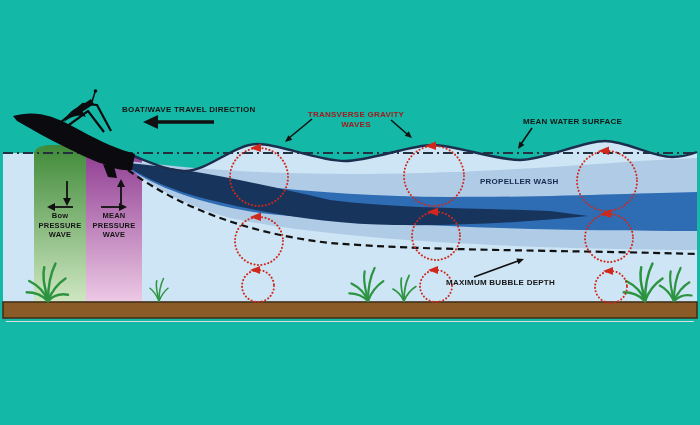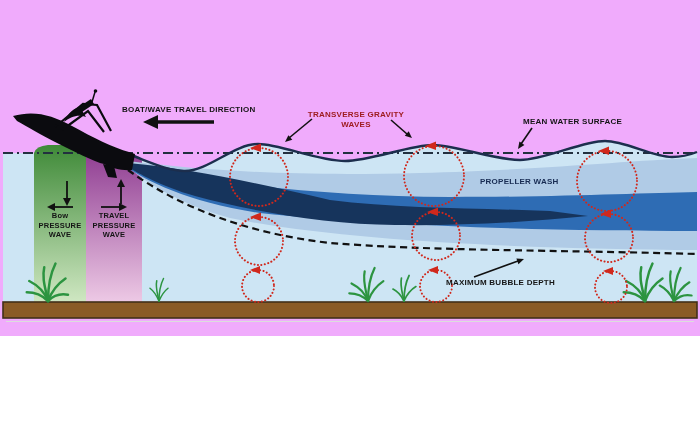--- a/index.html
+++ b/index.html
@@ -1,16 +1,16 @@
 <!DOCTYPE html>
 <html><head>
 <meta charset="utf-8">
 <style>
   html,body{margin:0;padding:0;background:#ffffff;}
-  .stage{position:relative;width:700px;height:336px;background:#f0abfc;overflow:hidden;
+  .stage{position:relative;width:700px;height:425px;background:#14b8a6;overflow:hidden;
          font-family:"Liberation Sans",sans-serif;}
   .stage svg{position:absolute;left:0;top:0;}
   .lbl{position:absolute;font:700 8px/9.5px "Liberation Sans",sans-serif;
        letter-spacing:.25px;color:#151515;white-space:nowrap;}
   .lbl.center{transform:translateX(-50%);text-align:center;}
   .lbl.red{color:#9e1c20;}
   .lbl.navy{color:#172b52;}
   .lbl.col{font-size:7.5px;line-height:9.5px;letter-spacing:.2px;}
 </style>
 </head>
@@ -192,18 +192,18 @@
 
 <div class="lbl" style="left:446px;top:278px;">MAXIMUM BUBBLE DEPTH</div>
 
 <div class="lbl center col" style="left:60px;top:211px;">
   <div>Bow</div>
   <div>PRESSURE</div>
   <div>WAVE</div>
 </div>
 
 <div class="lbl center col" style="left:114px;top:211px;">
-  <div>TRAVEL</div>
+  <div>MEAN</div>
   <div>PRESSURE</div>
   <div>WAVE</div>
 </div>
 
 </div>
 
 </body></html>

